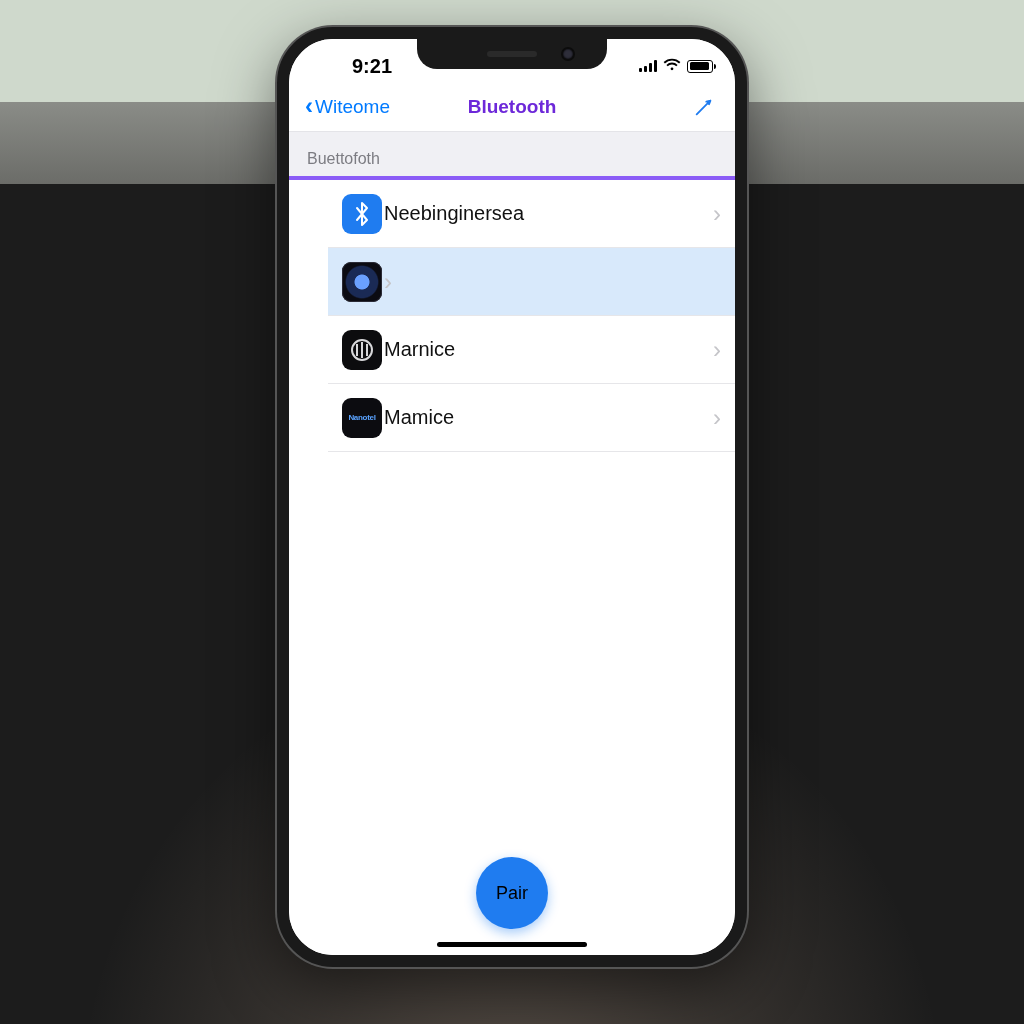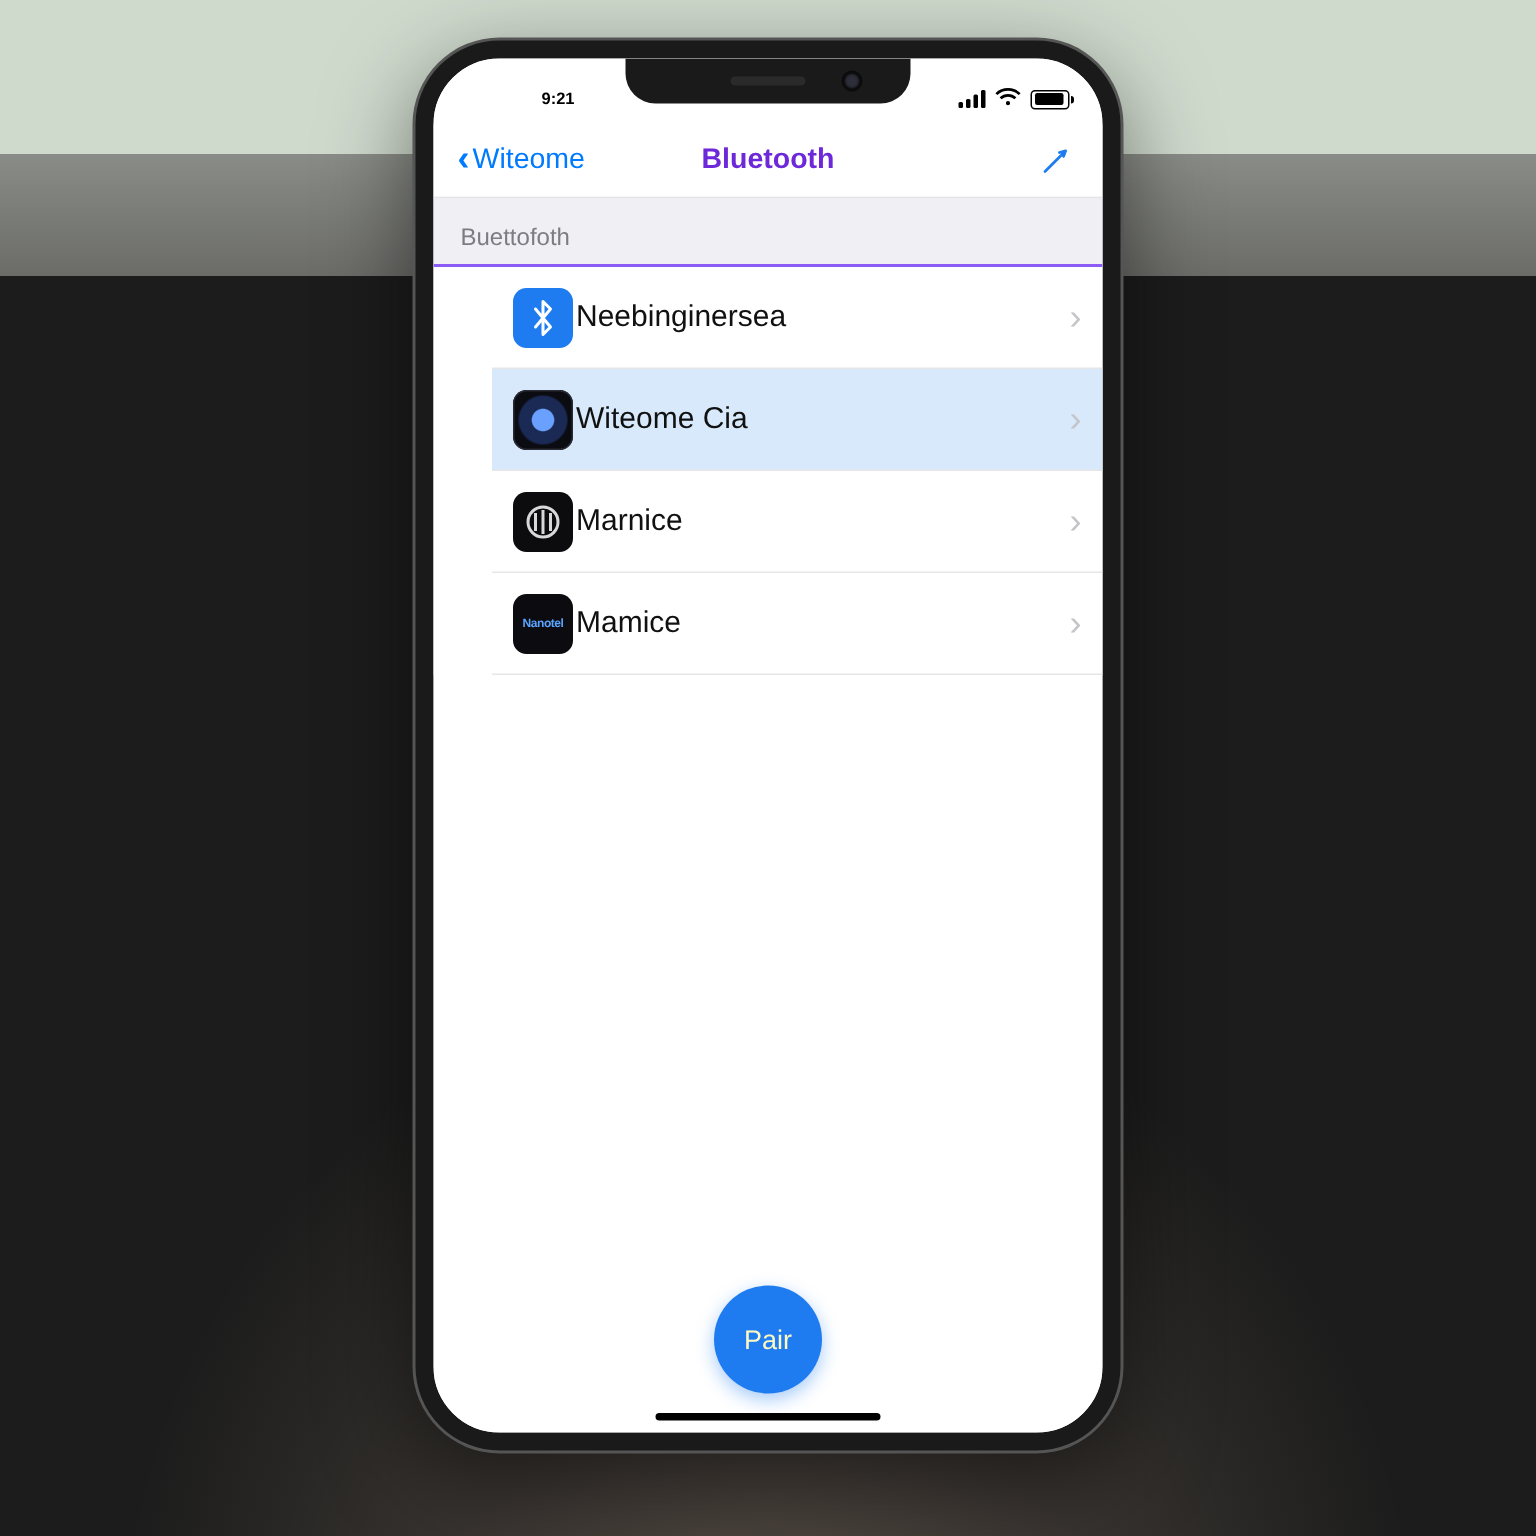--- a/index.html
+++ b/index.html
@@ -68,21 +68,21 @@
     background: #fff;
     display: flex; flex-direction: column;
   }
 
   .status-bar {
     height: 44px;
     display: flex;
     align-items: center;
     justify-content: space-between;
     padding: 10px 22px 0 28px;
-    font-size: 11px;
+    font-size: 20px;
     font-weight: 600;
     color: #000;
   }
   .status-left{ width:110px; text-align:center; }
   .status-right {
     display: flex; align-items: center; gap: 6px;
   }
   .signal-icon{
     display:flex; align-items:flex-end; gap:2px; height:12px;
   }
@@ -128,21 +128,21 @@
     margin-left:auto; color:#007aff; padding:6px 10px; cursor:pointer;
   }
   .nav-action svg{ display:block; }
 
   .section-header{
     background:#f0f0f4;
     color:#7c7c82;
     font-size:16px;
     padding:18px 18px 8px 18px;
     border-top:1px solid #e4e4e8;
-    border-bottom:2px solid #8b5cf6;
+    border-bottom:4px solid #8b5cf6;
   }
 
   .list{ background:#fff;padding-left:39px; }
   .row{
     display:flex; align-items:center;
     height:68px;
     padding:0 14px 0 14px;
     border-bottom:1px solid #e6e6e9;
     cursor:pointer;
   }
@@ -170,21 +170,21 @@
   }
   .ic-sound svg{ stroke:#d8d8da; }
   .ic-label{
     background:#0c0c10; color:#5aa3ff; font-size:8px; font-weight:700;
     letter-spacing:-.3px;
   }
 
   .pair-button{
     position:absolute; left:50%; bottom:26px; transform:translateX(-50%);
     width:72px; height:72px; border-radius:50%;
-    background:#1f7cf0; color:#fef9c3; border:none;
+    background:#1f7cf0; color:#000000; border:none;
     font-size:18px; font-weight:500;
     display:flex; align-items:center; justify-content:center;
     box-shadow:0 4px 12px rgba(31,124,240,.4);
     cursor:pointer;
   }
 
   .home-indicator{
     position:absolute; bottom:8px; left:50%; transform:translateX(-50%);
     width:150px; height:5px; border-radius:3px; background:#000;
   }
@@ -239,21 +239,20 @@
           <svg width="20" height="26" viewBox="0 0 20 26">
               <path d="M5 7 L15 19 L10 24 L10 2 L15 7 L5 19" fill="none" stroke="#fff" stroke-width="2" stroke-linejoin="round" stroke-linecap="round"></path>
             </svg>
         </div>
         <div class="row-label">Neebinginersea</div>
         <div class="row-chevron">›</div>
       </div>
 
       <div class="row selected">
         <div class="row-icon ic-camera"></div>
-        <div class="row-label">Witeome Cia</div>
         <div class="row-chevron">›</div>
       </div>
 
       <div class="row">
         <div class="row-icon ic-sound">
           <svg width="26" height="26" viewBox="0 0 26 26" fill="none" stroke-width="2">
             <circle cx="13" cy="13" r="10"></circle>
             <path d="M8 7 v12 M13 5 v16 M18 7 v12"></path>
           </svg>
         </div>

